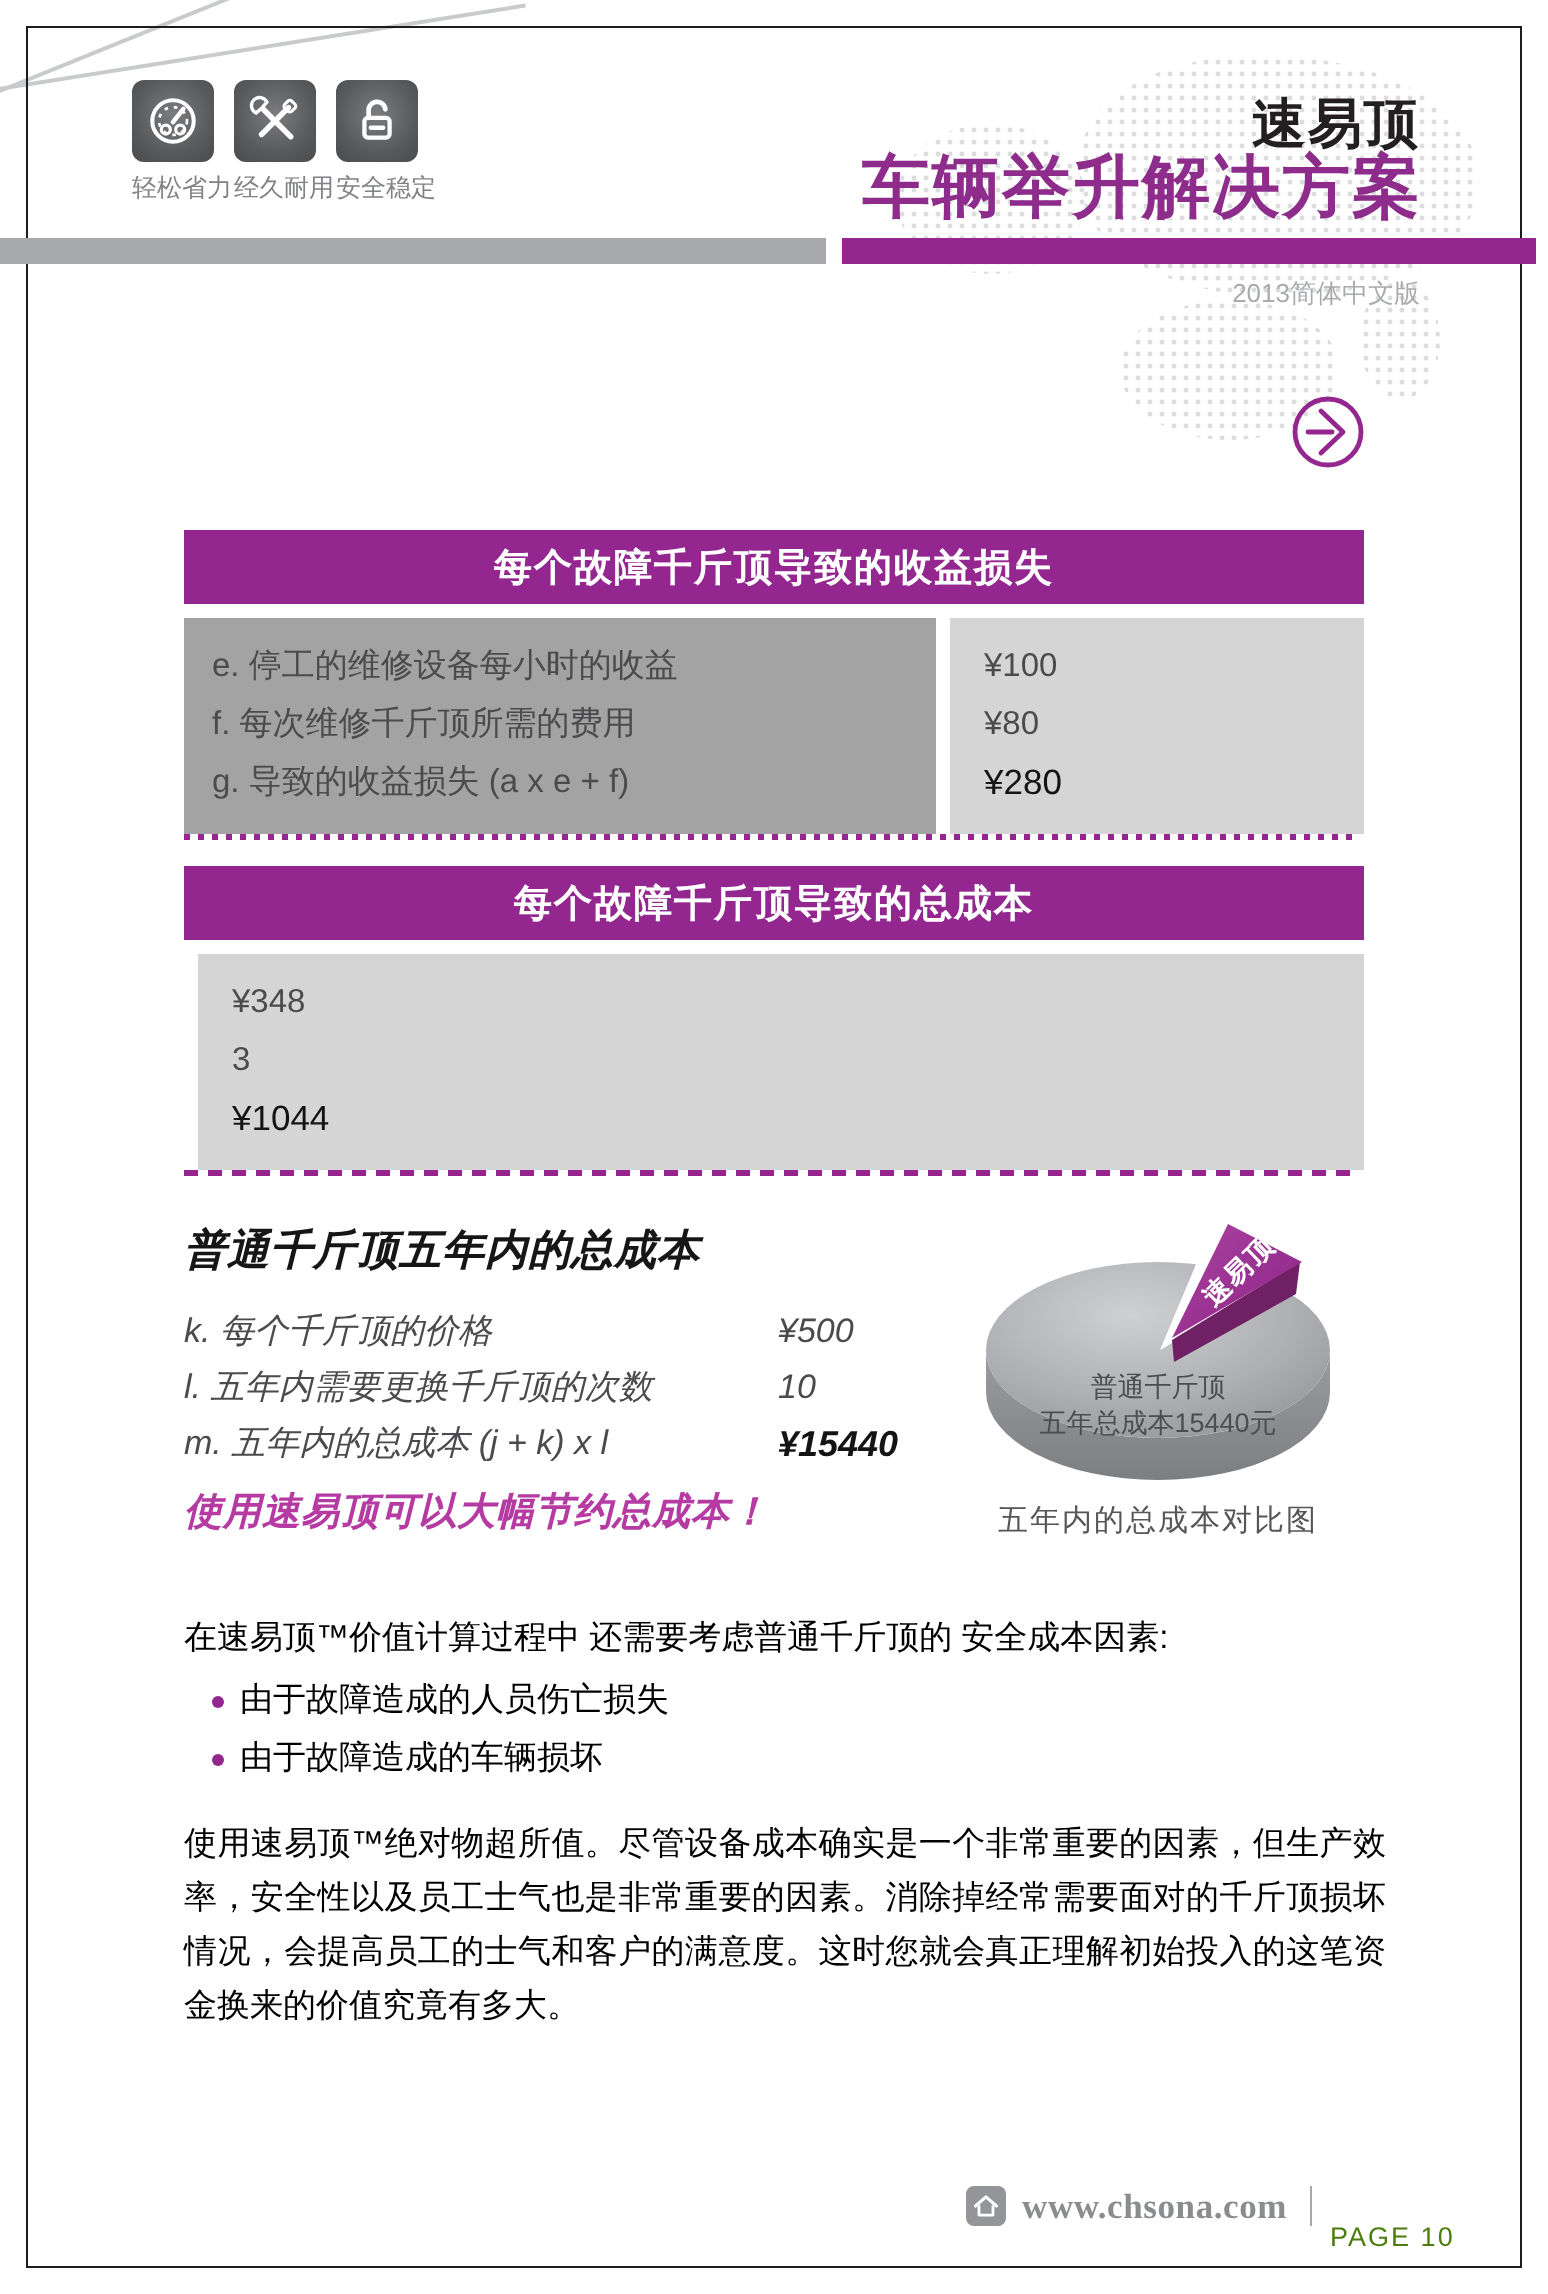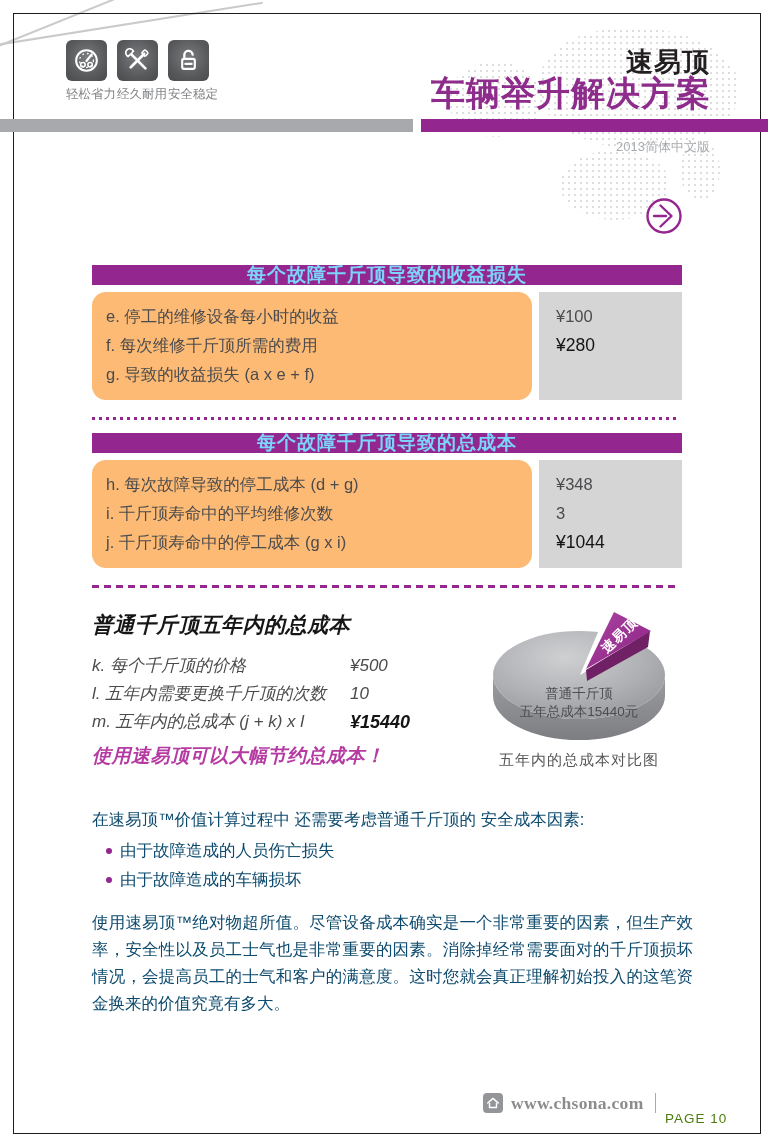--- a/index.html
+++ b/index.html
@@ -35,49 +35,49 @@
   .bar-gray{position:absolute;left:0;top:119px;width:413px;height:13px;background:#a7a9ac;z-index:3;}
   .bar-purple{position:absolute;left:421px;top:119px;width:347px;height:13px;background:#93278f;z-index:3;}
   .edition{position:absolute;right:64px;top:138px;font-size:13px;color:#a9abae;z-index:3;}
 
   .arrow-wrap{position:absolute;left:643px;top:195px;width:42px;height:42px;z-index:3;}
 
   
   .cost-table{position:absolute;left:92px;width:590px;z-index:3;}
   .t1{top:265px;}
   .t2{top:433px;}
-  .ct-header{height:20px;background:#93278f;color:#7dd3fc;font-size:19px;font-weight:bold;
+  .ct-header{height:37px;background:#93278f;color:#ffffff;font-size:19px;font-weight:bold;
         display:flex;align-items:center;justify-content:center;letter-spacing:1px;}
   .ct-body{margin-top:7px;display:flex;}
-  .ct-labels{width:440px;background:#fdba74;box-sizing:border-box;padding:10px 0 11px 14px;border-radius:14px;}
+  .ct-labels{width:376px;background:#a3a3a3;box-sizing:border-box;padding:10px 0 11px 14px;}
   .ct-gap{width:7px;background:#ffffff;}
   .ct-values{flex:1;background:#d5d5d6;box-sizing:border-box;padding:10px 2px 11px 17px;}
   .ct-row{font-size:16.5px;color:#4b4b4d;line-height:29px;white-space:nowrap;}
   .ct-row.bold{font-weight:normal;color:#141414;font-size:17.5px;}
 
   .sep{position:absolute;left:92px;width:588px;z-index:3;}
   .sep1{top:417px;height:3px;
         background:repeating-linear-gradient(to right,#93278f 0 3px,transparent 3px 7px);}
   .sep2{top:585px;height:2.5px;
         background:repeating-linear-gradient(to right,#93278f 0 7px,transparent 7px 12px);}
 
   
   .fy{position:absolute;left:92px;top:611px;width:360px;z-index:3;font-style:italic;}
   .fy-title{font-size:21px;font-weight:bold;color:#161616;letter-spacing:.5px;margin-bottom:13px;}
-  .fy-row{display:flex;font-size:17px;color:#4b4b4d;line-height:28px;}
+  .fy-row{display:flex;font-size:17px;color:#4b4b4d;line-height:28px;gap:39px;}
   .fy-label{width:258px;white-space:nowrap;}
   .fy-value{white-space:nowrap;}
   .fy-row.bold .fy-value{font-weight:bold;color:#141414;font-size:18px;}
   .fy-note{margin-top:7px;font-size:19px;font-weight:bold;color:#b53ba3;letter-spacing:.5px;white-space:nowrap;}
 
   .pie-wrap{position:absolute;left:468px;top:597px;width:224px;height:178px;z-index:3;}
 
   
   .body-text{position:absolute;left:92px;top:806px;width:601px;z-index:3;
-        font-size:16.5px;color:#0c4a6e;line-height:27px;}
+        font-size:16.5px;color:#000000;line-height:27px;}
   .bullets{list-style:none;margin:3px 0 0 0;padding:0 0 0 28px;}
   .bullets li{position:relative;line-height:29px;}
   .bullets li::before{content:"";position:absolute;left:-14px;top:12px;width:6px;height:6px;
         border-radius:50%;background:#93278f;}
   .para2{margin-top:15px;text-align:justify;}
 
   
   .footer{position:absolute;left:483px;top:1080px;display:flex;align-items:center;z-index:3;}
   .home-badge{width:20px;height:20px;border-radius:4px;background:#939598;
         display:flex;align-items:center;justify-content:center;margin-right:8px;}
@@ -154,35 +154,31 @@
     <div class="ct-header">每个故障千斤顶导致的收益损失</div>
     <div class="ct-body">
       <div class="ct-labels">
         <div class="ct-row">e. 停工的维修设备每小时的收益</div>
         <div class="ct-row">f. 每次维修千斤顶所需的费用</div>
         <div class="ct-row">g. 导致的收益损失 (a x e + f)</div>
       </div>
       <div class="ct-gap"></div>
       <div class="ct-values">
         <div class="ct-row">¥100</div>
+        <div class="ct-row">¥80</div>
         <div class="ct-row bold">¥280</div>
       </div>
     </div>
   </div>
 
   <div class="sep sep1"></div>
 
   <div class="cost-table t2">
     <div class="ct-header">每个故障千斤顶导致的总成本</div>
     <div class="ct-body">
-      <div class="ct-labels">
-        <div class="ct-row">h. 每次故障导致的停工成本 (d + g)</div>
-        <div class="ct-row">i. 千斤顶寿命中的平均维修次数</div>
-        <div class="ct-row">j. 千斤顶寿命中的停工成本 (g x i)</div>
-      </div>
       <div class="ct-gap"></div>
       <div class="ct-values">
         <div class="ct-row">¥348</div>
         <div class="ct-row">3</div>
         <div class="ct-row bold">¥1044</div>
       </div>
     </div>
   </div>
 
   <div class="sep sep2"></div>

